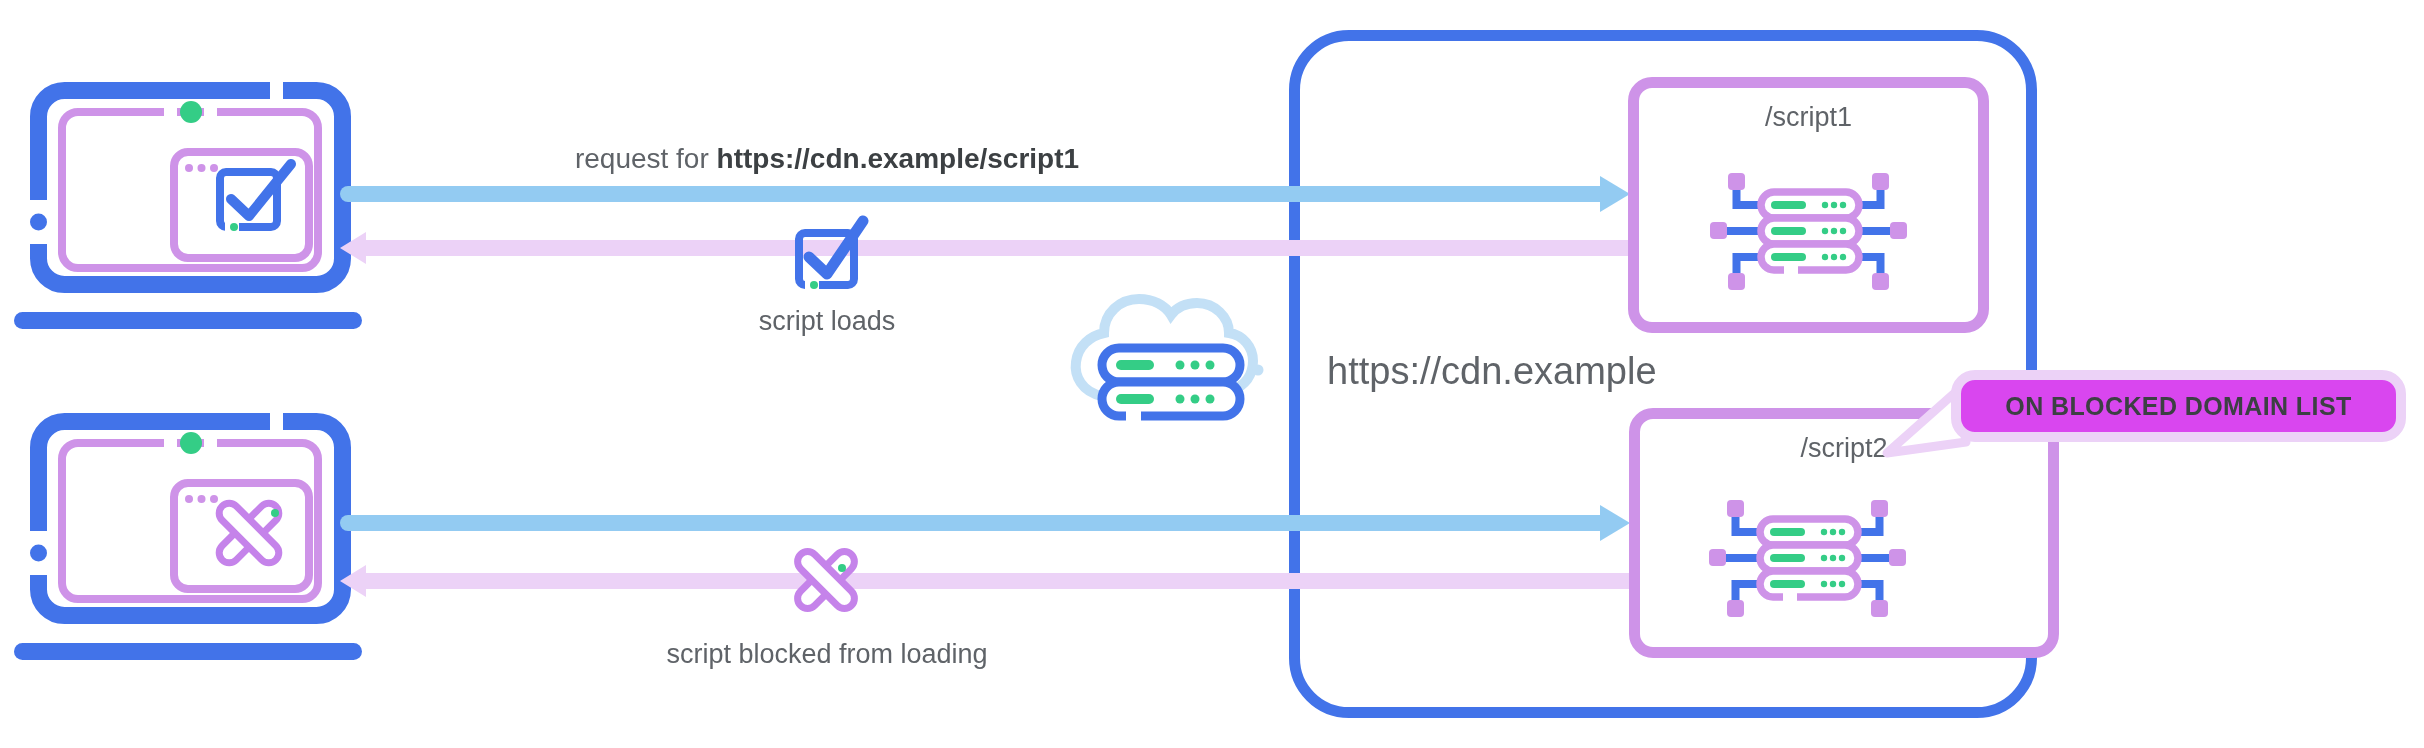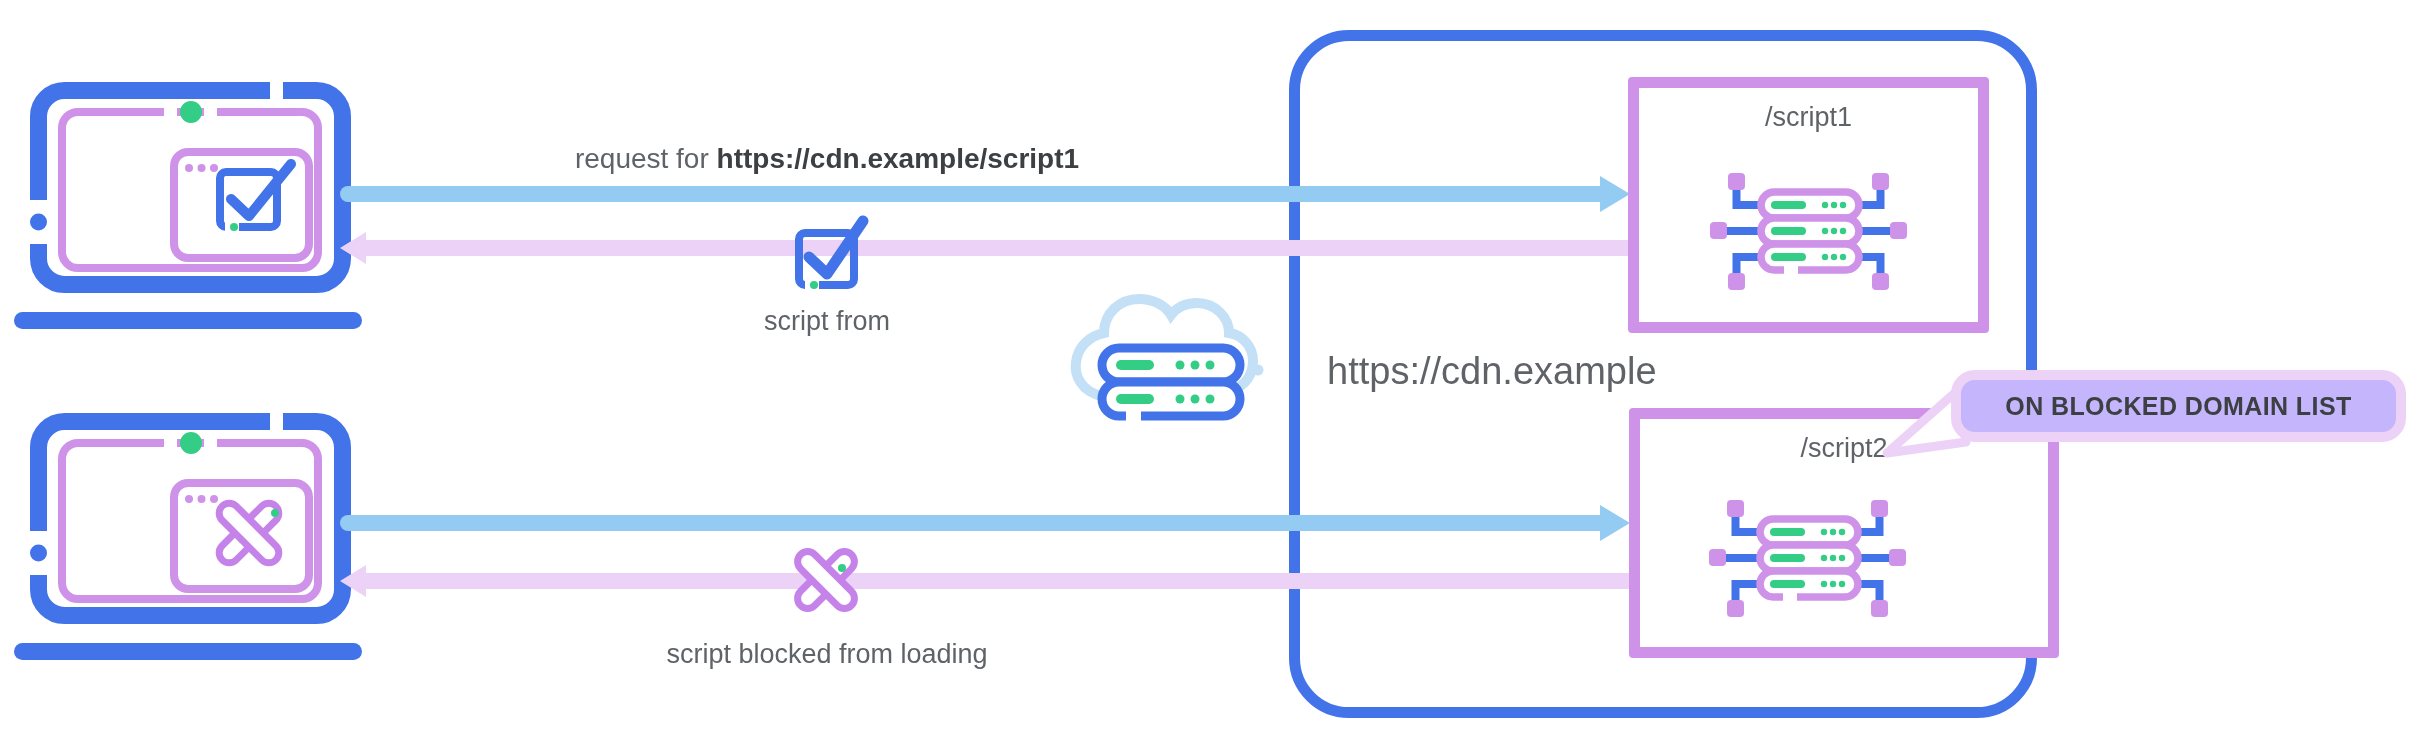--- a/index.html
+++ b/index.html
@@ -34,21 +34,21 @@
   .bigbox{
     position:absolute;left:1289px;top:30px;width:748px;height:688px;
     border:11px solid var(--blue);border-radius:60px;box-sizing:border-box;
     background:#fff;z-index:2;
   }
   .domain-label{
     position:absolute;left:1327px;top:349px;font-size:38px;line-height:44px;
     color:var(--text-gray);z-index:6;white-space:nowrap;
   }
   .script-box{
-    position:absolute;border:11px solid var(--purple);border-radius:4px;
+    position:absolute;border:11px solid var(--purple);border-radius:24px;
     box-sizing:border-box;background:#fff;z-index:5;
   }
   #script1-box{left:1628px;top:77px;width:361px;height:256px;}
   #script2-box{left:1629px;top:408px;width:430px;height:250px;}
   .script-label{
     position:absolute;left:50%;transform:translateX(-50%);top:14px;
     font-size:27px;color:var(--text-gray);white-space:nowrap;
   }
   .chip{z-index:6;}
   
@@ -67,21 +67,21 @@
   .caption{
     position:absolute;transform:translateX(-50%);font-size:27px;line-height:32px;
     color:var(--text-gray);white-space:nowrap;z-index:6;
   }
   .mid-icon{z-index:6;}
   .cloud{z-index:6;}
   
   .callout-tail{left:1870px;top:380px;z-index:9;}
   .callout{
     position:absolute;left:1951px;top:370px;width:455px;height:72px;
-    background:#c4b5fd;border:10px solid var(--pink);border-radius:24px;
+    background:#d946ef;border:10px solid var(--pink);border-radius:24px;
     box-sizing:border-box;display:flex;align-items:center;justify-content:center;
     z-index:10;
   }
   .callout-text{
     font-size:25px;font-weight:700;letter-spacing:.4px;color:var(--text-dark);
     white-space:nowrap;
   }
 </style>
 </head>
 <body>
@@ -150,21 +150,21 @@
 
   <div class="req-label" style="left:827px;top:142px;">
     <span>request for </span><b>https://cdn.example/script1</b>
   </div>
   <svg class="mid-icon" style="left:792px;top:210px;" width="80" height="80" viewBox="0 0 80 80">
     <rect class="st-blue" x="7" y="23" width="55" height="52" rx="6" fill="none" stroke-width="8"></rect>
     <rect fill="#fff" x="13" y="69" width="14" height="12"></rect>
     <circle class="f-green" cx="22" cy="75" r="4"></circle>
     <path class="st-blue" d="M17,47 L35,64 L71,11" fill="none" stroke-width="11" stroke-linecap="round" stroke-linejoin="round"></path>
   </svg>
-  <div class="caption" style="left:827px;top:305px;">script from</div>
+  <div class="caption" style="left:827px;top:305px;">script loads</div>
 
   <svg class="mid-icon" style="left:790px;top:542px;" width="72" height="76" viewBox="0 0 72 76">
     <g transform="translate(36,38)">
       <g transform="rotate(-45)">
           <rect class="st-purplex" x="-36" y="-10" width="72" height="20" rx="10" fill="#fff" stroke-width="7"></rect>
         </g>
       <g transform="rotate(45)">
           <rect class="st-purplex" x="-36" y="-10" width="72" height="20" rx="10" fill="#fff" stroke-width="7"></rect>
         </g>
       <circle class="f-green" cx="16" cy="-12" r="4"></circle>

